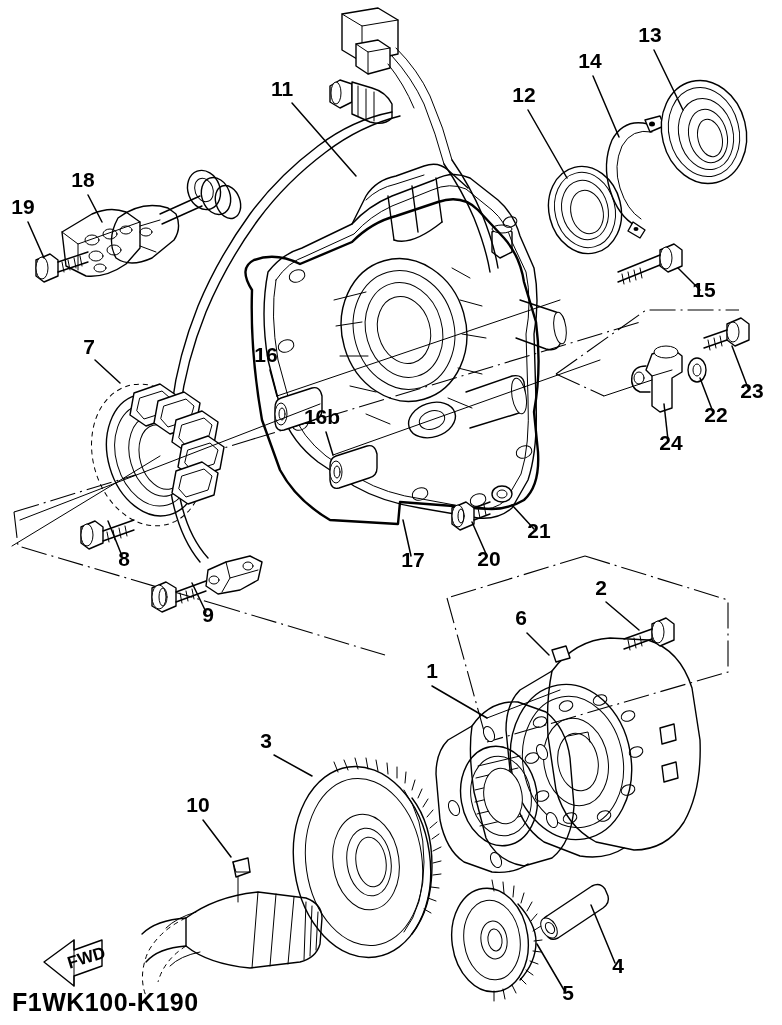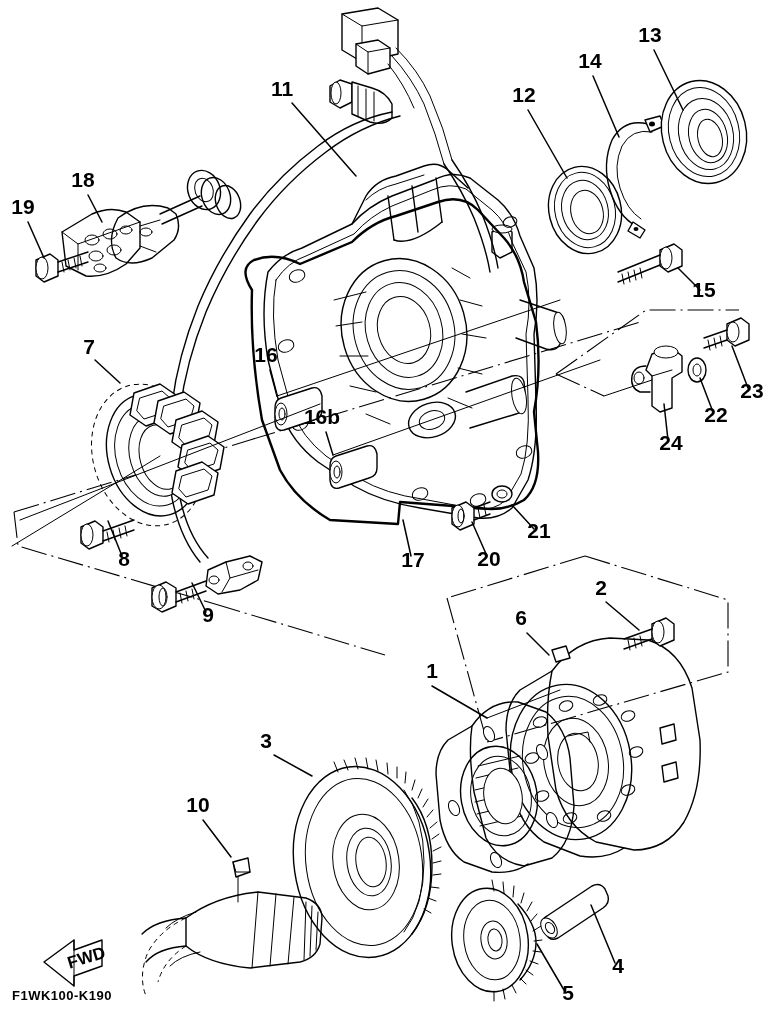--- a/index.html
+++ b/index.html
@@ -13,21 +13,21 @@
   .lnH{fill:none;stroke:#000;stroke-width:2.4;stroke-linecap:round;stroke-linejoin:round;}
   .lead{fill:none;stroke:#000;stroke-width:1.5;stroke-linecap:round;}
   .grp{fill:none;stroke:#000;stroke-width:1.1;stroke-dasharray:26 5 2 5;stroke-linecap:butt;}
   .dashc{fill:none;stroke:#000;stroke-width:1;stroke-dasharray:5 4;}
   .sol{fill:#fff;stroke:#000;stroke-width:1.4;stroke-linejoin:round;}
   .solT{fill:#fff;stroke:#000;stroke-width:1;stroke-linejoin:round;}
   .blk{fill:#000;stroke:none;}
   .callout{font-family:"Liberation Sans",sans-serif;font-size:21px;font-weight:700;
            fill:#000;stroke:none;}
   .footer-txt{position:absolute;font-family:"Liberation Sans",sans-serif;
-           font-size:13px;font-weight:700;letter-spacing:.5px;color:#000;}
+           font-size:25px;font-weight:700;letter-spacing:.5px;color:#000;}
   .fwd-txt{font-family:"Liberation Sans",sans-serif;font-size:17px;font-weight:700;fill:#000;}
 </style>
 </head>
 <body>
 
 <div id="stage">
 
 <svg id="diagram" viewBox="0 0 782 1025">
 
   <g>

